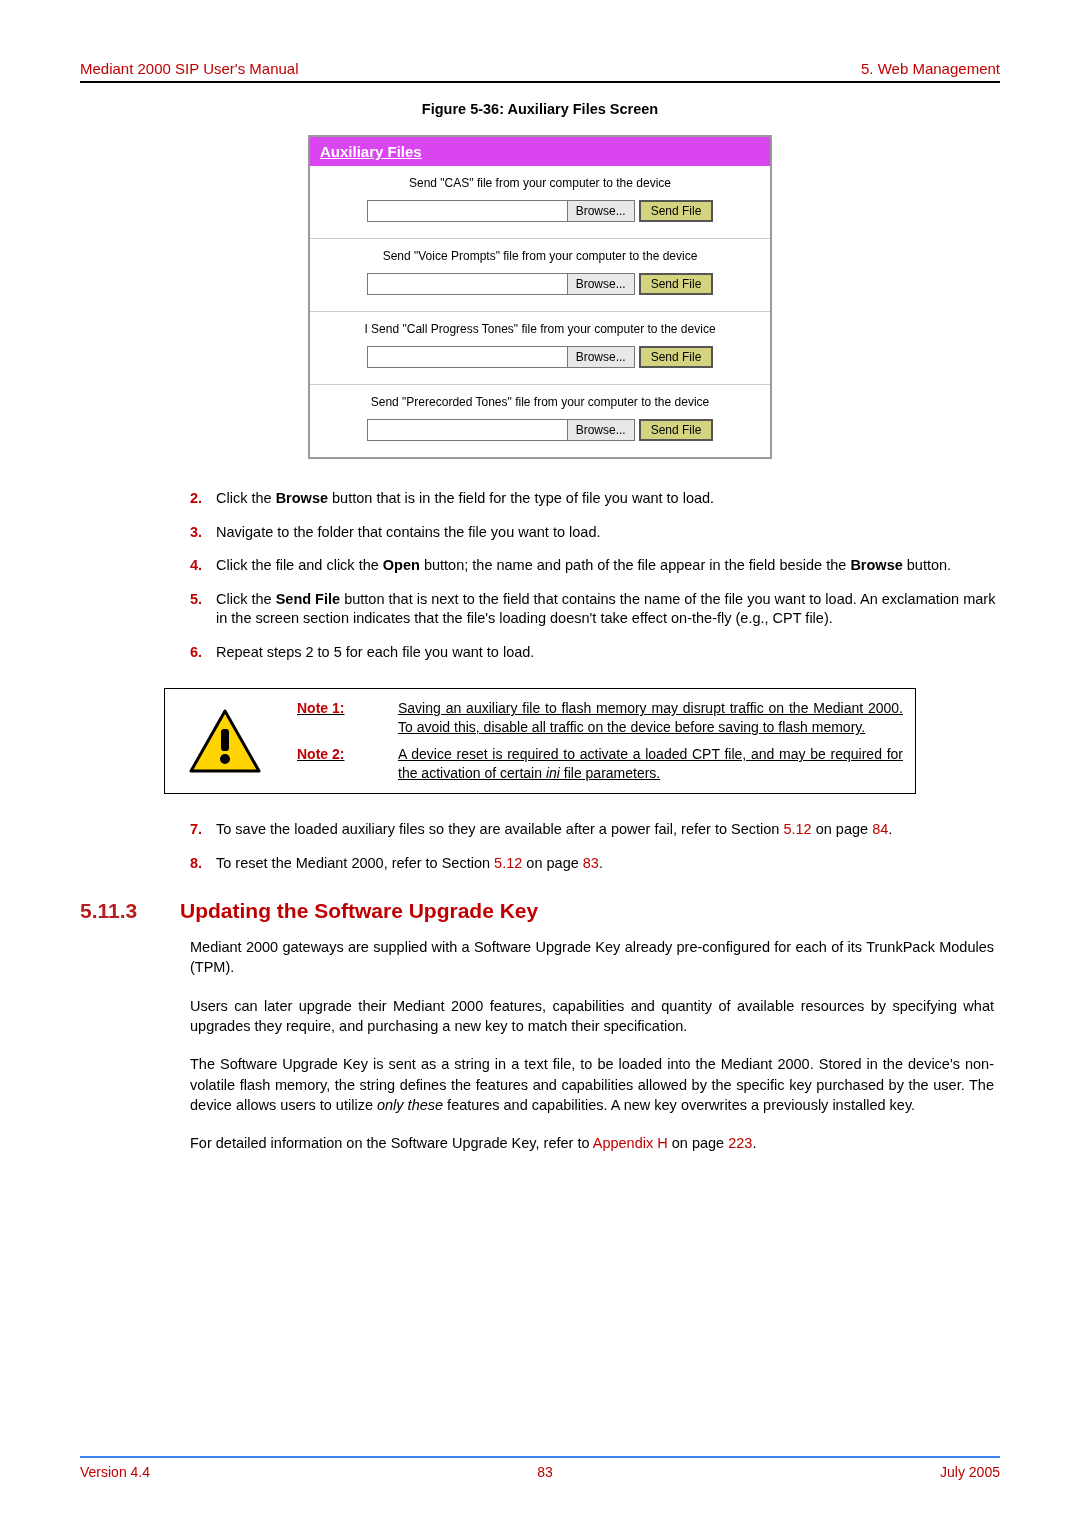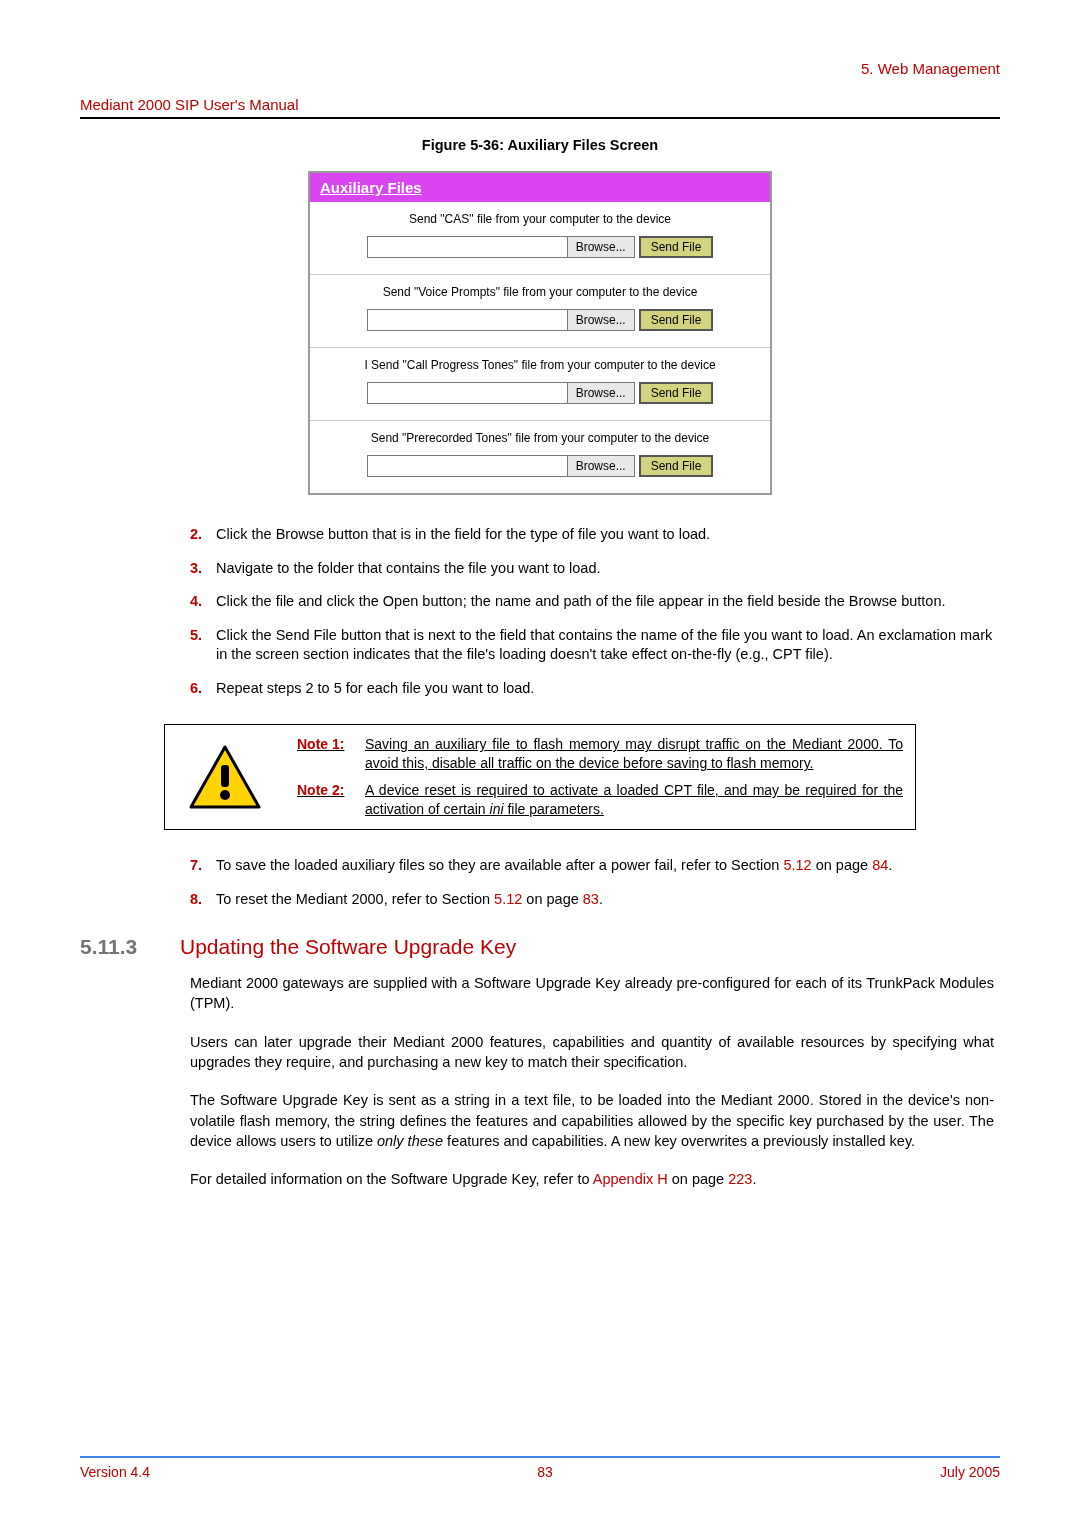--- a/index.html
+++ b/index.html
@@ -17,21 +17,21 @@
     box-sizing: border-box;
     position: relative;
   }
   .header-row {
     display: flex;
     justify-content: space-between;
     border-bottom: 2px solid #000;
     padding-bottom: 4px;
     margin-bottom: 18px;
   }
-  .header-left { color: #c00000; font-size: 15px; margin-top: 36px; }
+  .header-left { color: #c00000; font-size: 15px; }
   .header-right { color: #c00000; font-size: 15px; text-align: right; }
   .fig-caption {
     text-align: center;
     font-weight: bold;
     font-size: 14.5px;
     margin-bottom: 18px;
   }
   .screenshot-box {
     width: 460px;
     margin: 0 auto 30px auto;
@@ -100,21 +100,21 @@
     margin-bottom: 14px;
     line-height: 1.35;
   }
   .stepnum {
     color: #c00000;
     font-weight: bold;
     width: 26px;
     flex-shrink: 0;
   }
   .steptext { flex: 1; }
-  .bold { font-weight: normal; }
+  .bold { font-weight: bold; }
   .notes-wrap {
     display: flex;
     margin: 0 84px 26px 84px;
     border: 1px solid #000;
   }
   .warn-cell {
     width: 120px;
     display: flex;
     align-items: center;
     justify-content: center;
@@ -124,36 +124,36 @@
     flex: 1;
     padding: 10px 12px;
     font-size: 14px;
     line-height: 1.35;
     text-align: justify;
     text-decoration: underline;
   }
   .note-row { display: flex; margin-bottom: 8px; }
   .note-row:last-child { margin-bottom: 0; }
   .note-label { color: #c00000; font-weight: bold; width: 68px; flex-shrink: 0; }
-  .note-body { flex: 1; }
+  .note-body { flex: 1; margin-left: 33px; }
   .italic { font-style: italic; }
   .crossref { color: #c00000; }
   .section-heading {
     display: flex;
     margin: 22px 0 14px 0;
   }
   .secnum {
-    color: #737373;
+    color: #b91c1c;
     font-weight: bold;
     font-size: 21px;
     width: 100px;
   }
   .sectitle {
     color: #c00000;
-    font-weight: normal;
+    font-weight: bold;
     font-size: 21px;
   }
   .body-para {
     margin: 8px 0 18px 110px;
     line-height: 1.4;
     text-align: justify;
     padding-right: 6px;
   }
   .footer-row {
     position: absolute;

